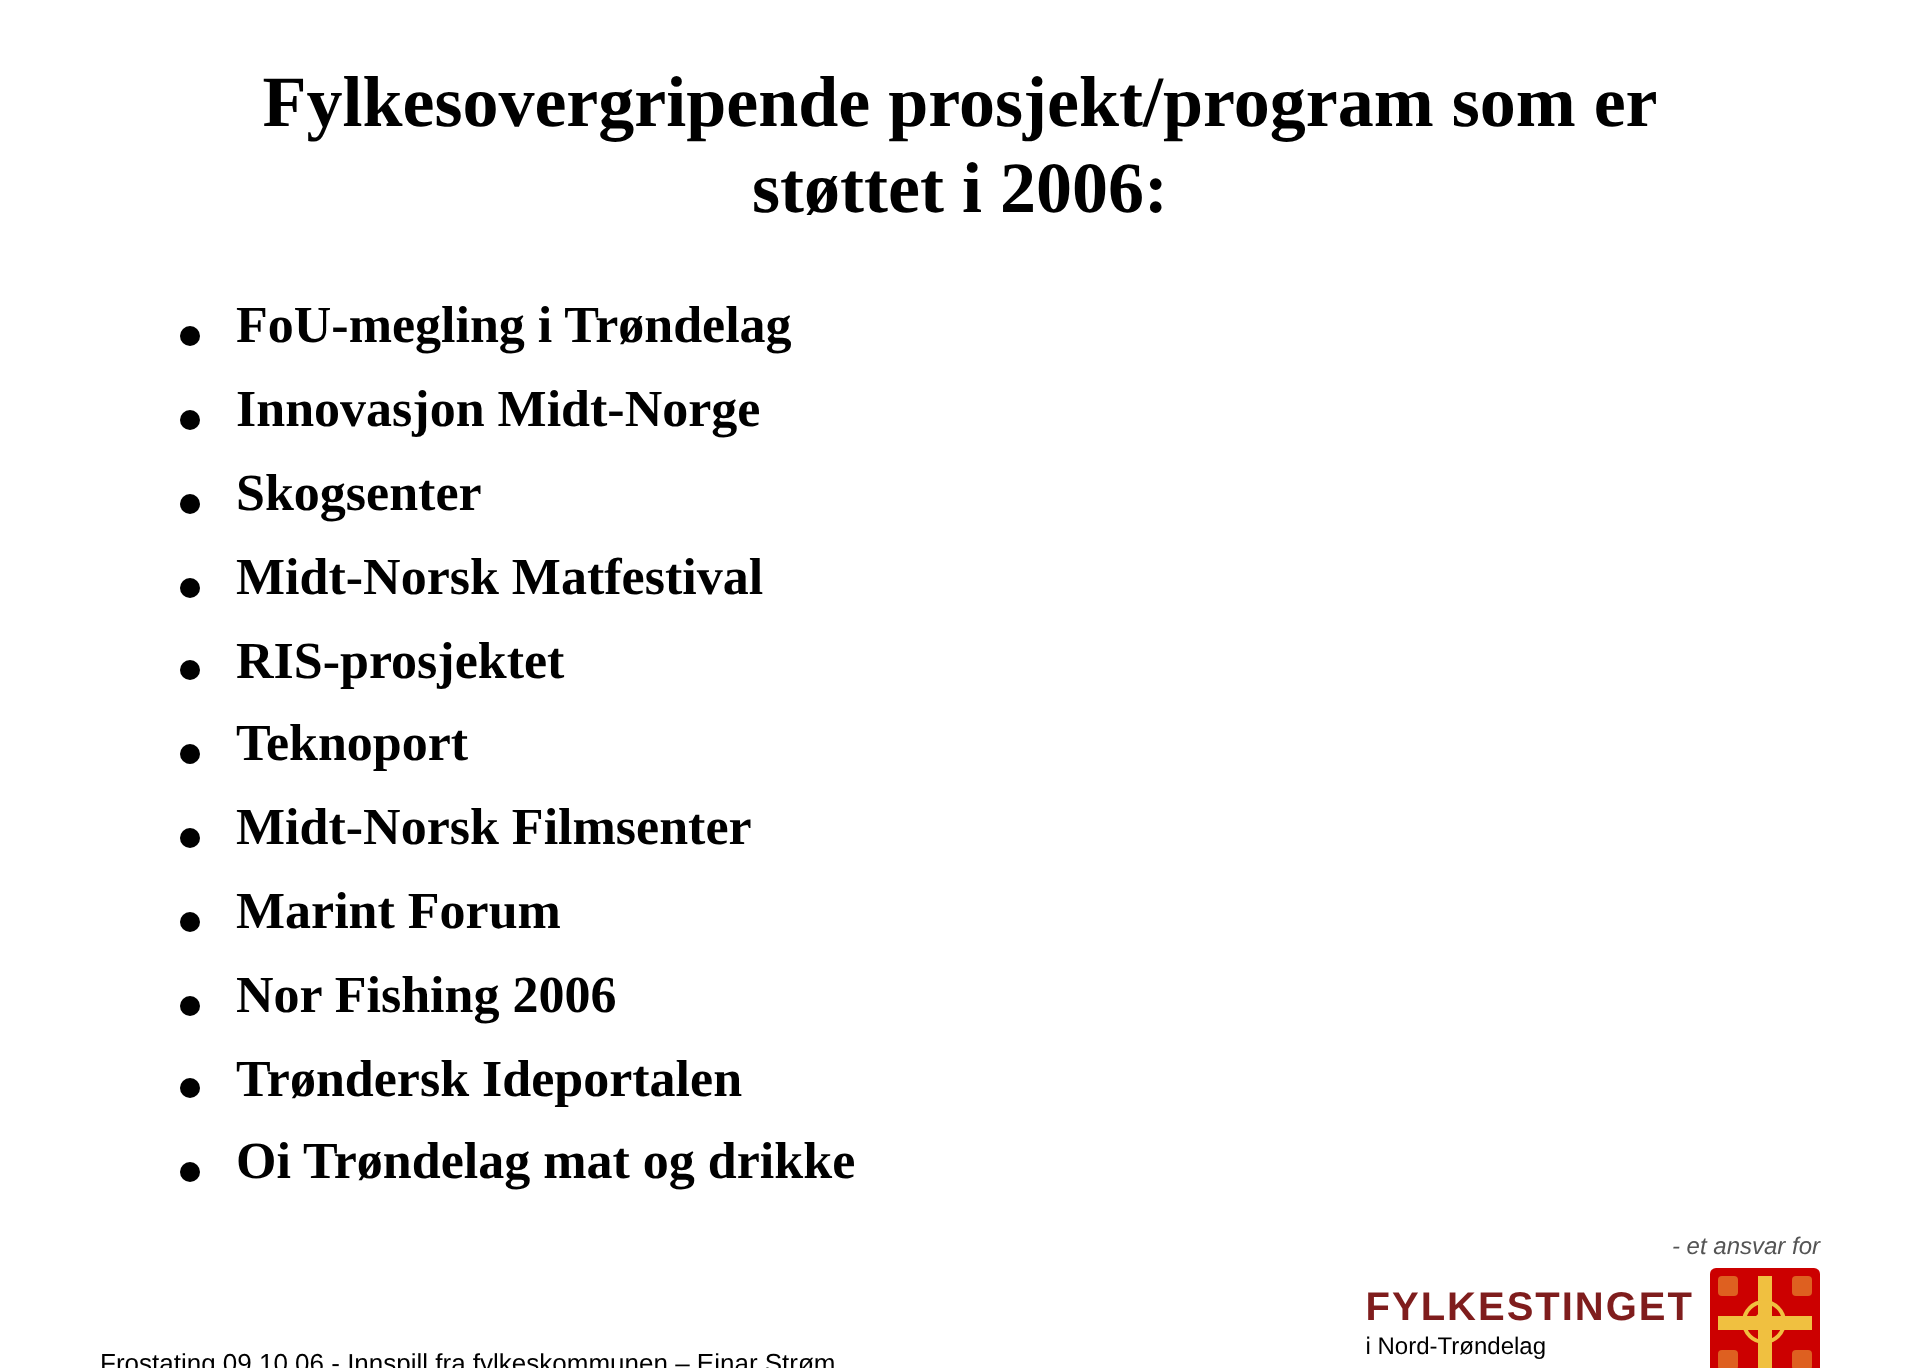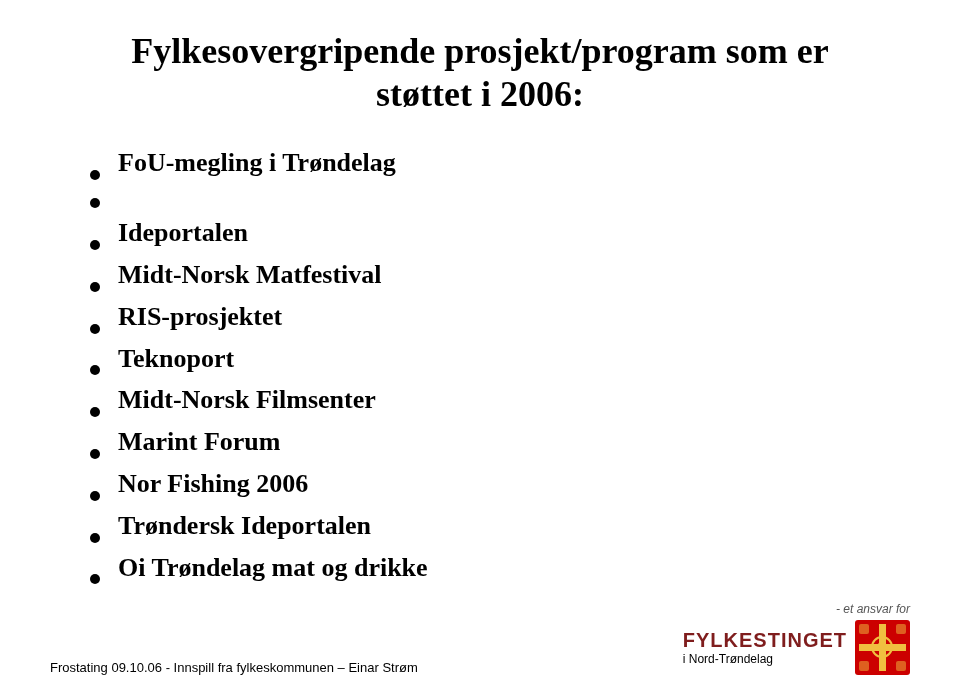--- a/index.html
+++ b/index.html
@@ -40,21 +40,21 @@
       margin: 0 0 0 40px;
       flex: 1;
     }
 
     .bullet-list li {
       font-size: 26px;
       font-weight: bold;
       color: #000000;
       margin-bottom: 8px;
       display: flex;
-      align-items: flex-end;
+      align-items: center;
       line-height: 1.3;
     }
 
     .bullet-dot {
       display: inline-block;
       width: 10px;
       height: 10px;
       background: #000000;
       border-radius: 50%;
       margin-right: 18px;
@@ -133,24 +133,25 @@
     <span>støttet i 2006:</span>
   </div>
 
   <ul class="bullet-list" id="bullet-list">
   <li>
         <span class="bullet-dot"></span>
         <span>FoU-megling i Trøndelag</span>
       </li>
       <li>
         <span class="bullet-dot"></span>
-      </li>
-      <li>
-        <span class="bullet-dot"></span>
-        <span>Ideportalen</span>
+        <span>Innovasjon Midt-Norge</span>
+      </li>
+      <li>
+        <span class="bullet-dot"></span>
+        <span>Skogsenter</span>
       </li>
       <li>
         <span class="bullet-dot"></span>
         <span>Midt-Norsk Matfestival</span>
       </li>
       <li>
         <span class="bullet-dot"></span>
         <span>RIS-prosjektet</span>
       </li>
       <li>

